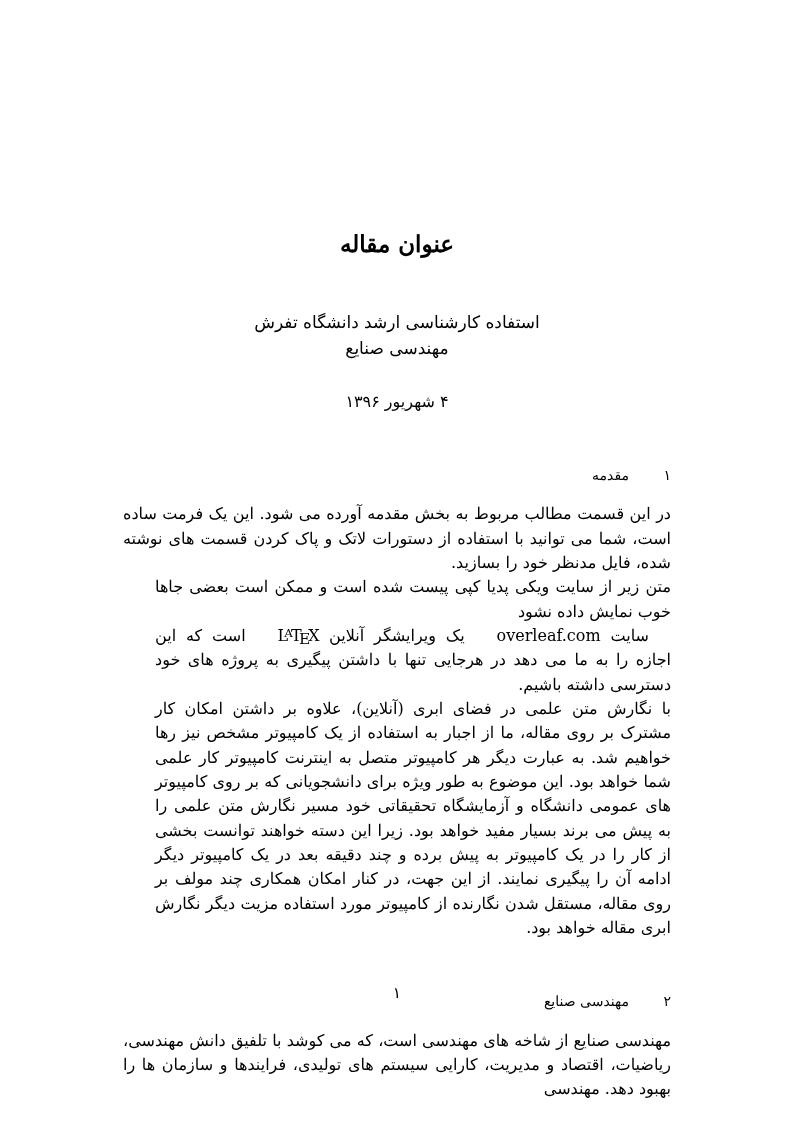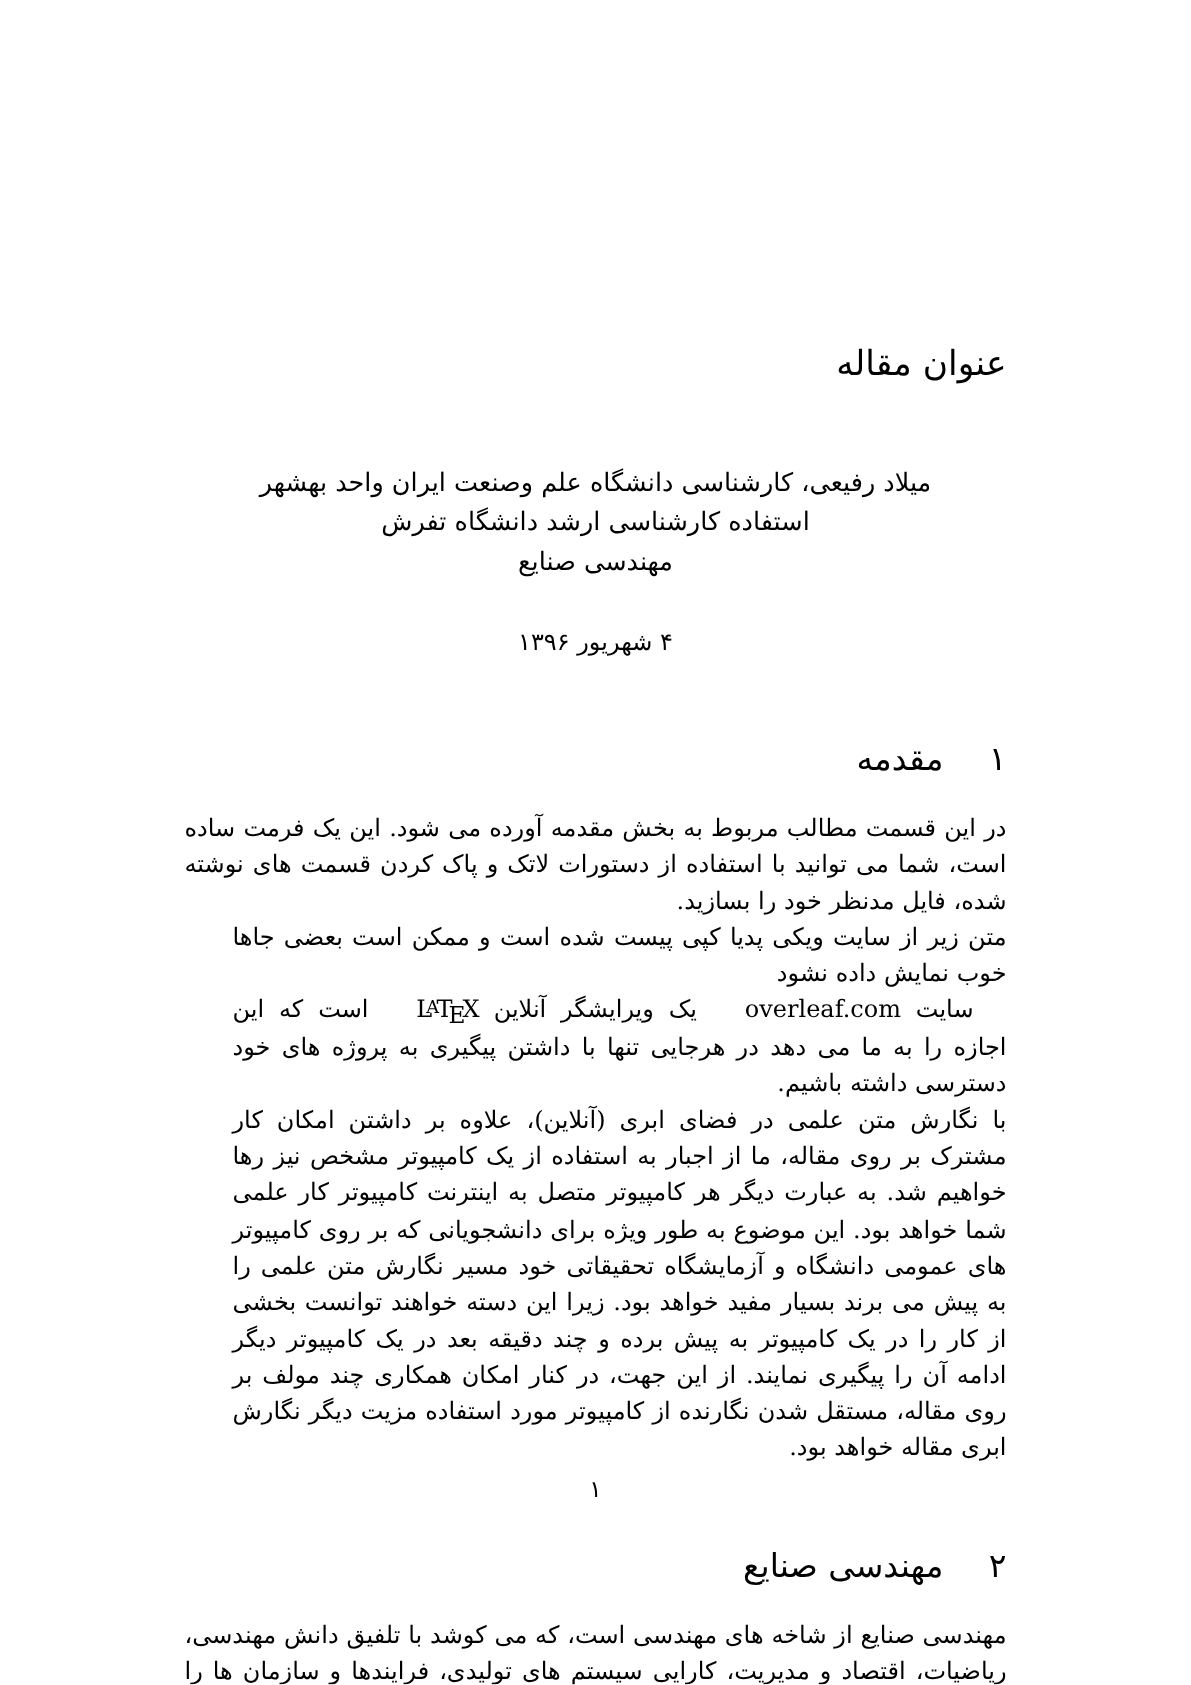--- a/index.html
+++ b/index.html
@@ -24,22 +24,23 @@
     position: absolute;
     left: 123px;
     top: 0;
     width: 548px;
     direction: rtl;
     text-align: right;
   }
   .doc-title {
     margin: 0;
     padding: 0;
+    text-align: center;
     font-size: 23px;
-    font-weight: normal;
+    font-weight: bold;
     line-height: 1.35;
     letter-spacing: 0.2px;
     padding-top: 228px;
   }
   .author-block {
     margin: 0;
     text-align: center;
     font-size: 17px;
     line-height: 1.55;
     padding-top: 50px;
@@ -55,21 +56,21 @@
     line-height: 1.5;
     padding-top: 28px;
   }
   .section {
     margin: 0;
   }
   .section-1 { padding-top: 52px; }
   .section-2 { padding-top: 52px; }
   .section-heading {
     margin: 0;
-    font-size: 22px;
+    font-size: 14px;
     font-weight: normal;
     line-height: 1.4;
     text-align: right;
     display: block;
     white-space: nowrap;
   }
   .section-heading .sec-num {
     display: inline-block;
     min-width: 26px;
   }
@@ -126,21 +127,20 @@
 </head>
 <body>
 
 <div class="page">
 
   <div class="content">
 
     <h1 class="doc-title">عنوان مقاله</h1>
 
     <div class="author-block">
-      <span class="author-line">میلاد رفیعی، کارشناسی دانشگاه علم وصنعت ایران واحد بهشهر</span>
       <span class="author-line">استفاده کارشناسی ارشد دانشگاه تفرش</span>
       <span class="author-line">مهندسی صنایع</span>
     </div>
 
     <div class="date-line">۴ شهریور ۱۳۹۶</div>
 
     <div class="section section-1">
 
       <h2 class="section-heading">
         <span class="sec-num">۱</span><span class="sec-title">مقدمه</span>

